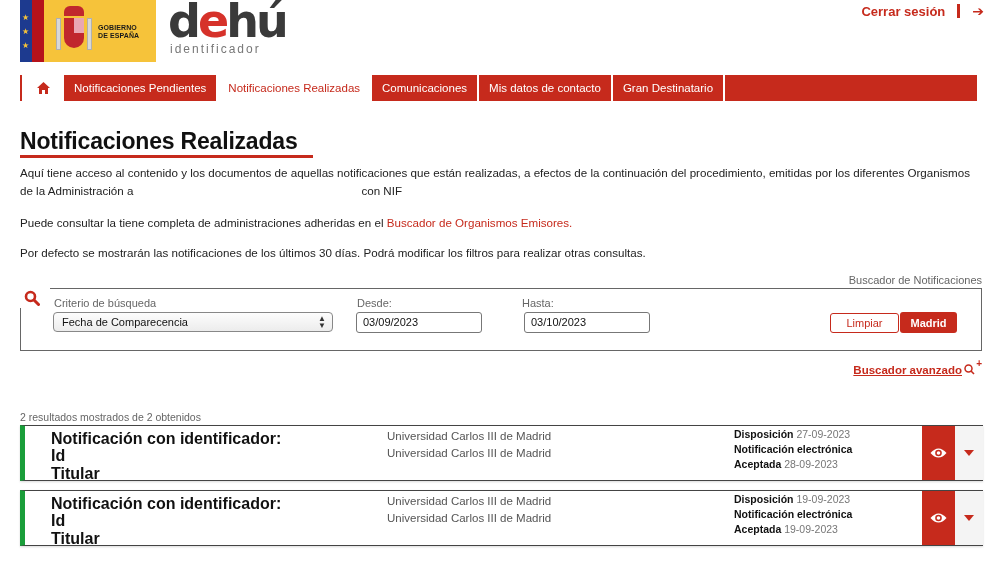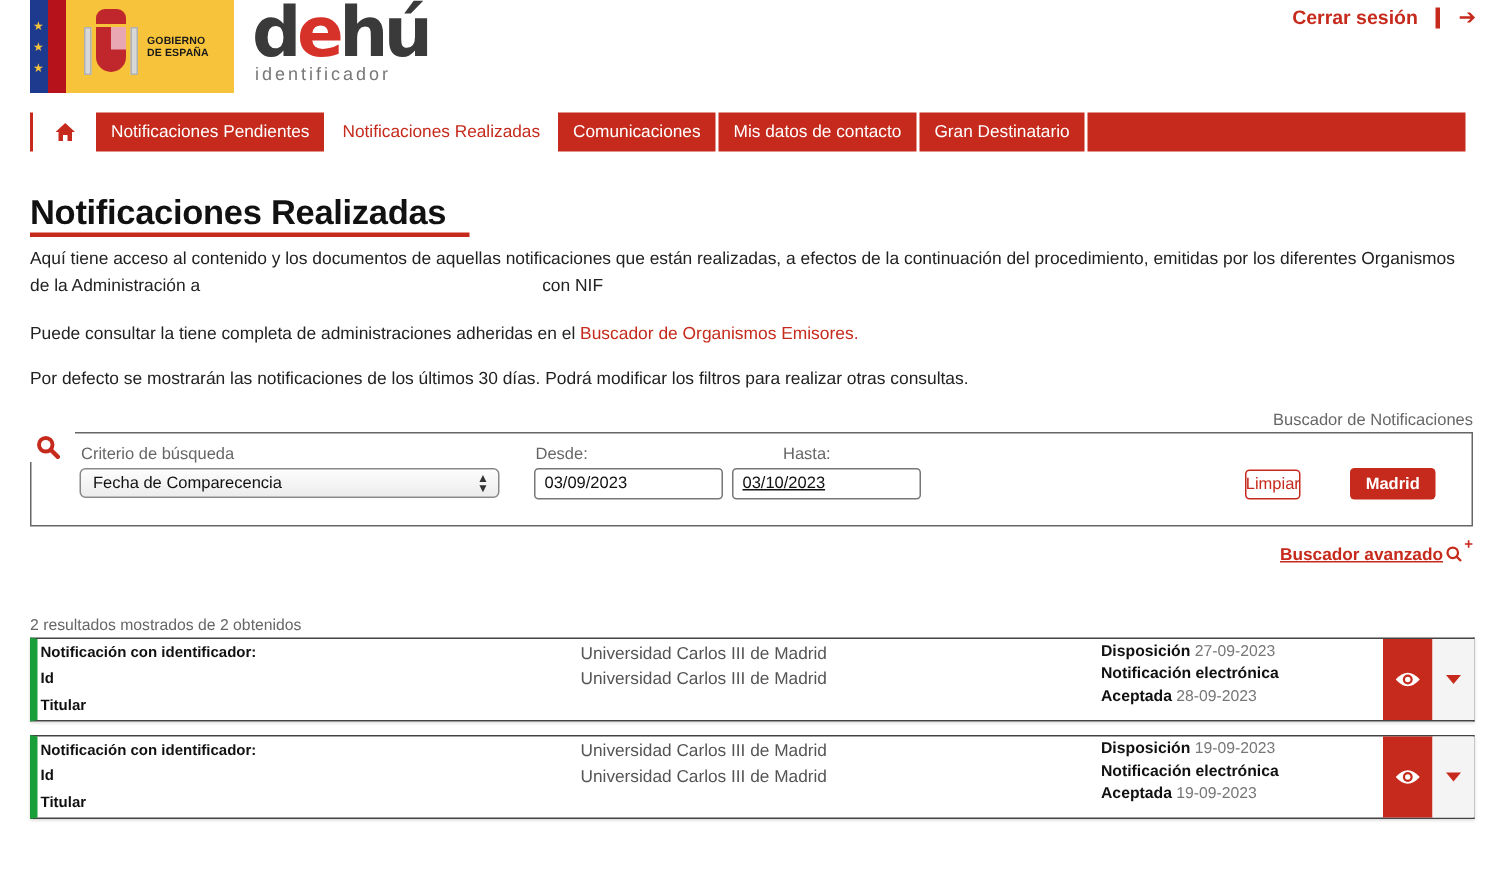--- a/index.html
+++ b/index.html
@@ -51,31 +51,31 @@
 
     
     .search-caption { position: absolute; right: 18px; top: 274px; font-size: 11px; color: #666; }
     .search-box { position: absolute; left: 20px; top: 288px; width: 962px; height: 63px; border: 1px solid #666; border-top: 1px solid #666; }
     .search-box .mask { position: absolute; left: -1px; top: -1px; width: 30px; height: 20px; background: #fff; }
     .search-icon { position: absolute; left: 24px; top: 290px; width: 16px; height: 16px; }
     .field-label { position: absolute; font-size: 11px; color: #666; }
     .select { position: absolute; left: 53px; top: 312px; width: 280px; height: 20px; border: 1px solid #888; border-radius: 4px; background: linear-gradient(#fdfdfd, #ececec); font-size: 11px; color: #111; padding: 3px 8px; }
     .select .updown { position: absolute; right: 6px; top: 2px; font-size: 8px; line-height: 7px; color: #333; }
     .input { position: absolute; top: 312px; width: 126px; height: 21px; border: 1px solid #777; border-radius: 3px; font-size: 11px; color: #111; padding: 3px 6px; background: #fff; }
-    .btn-limpiar { position: absolute; left: 830px; top: 313px; width: 37px; height: 20px; border: 1px solid #c62a1c; border-radius: 3px; color: #c62a1c; font-size: 11px; display: flex; align-items: center; justify-content: center; background: #fff; }
+    .btn-limpiar { position: absolute; left: 830px; top: 313px; width: 69px; height: 20px; border: 1px solid #c62a1c; border-radius: 3px; color: #c62a1c; font-size: 11px; display: flex; align-items: center; justify-content: center; background: #fff; }
     .btn-buscar { position: absolute; left: 900px; top: 312px; width: 57px; height: 21px; background: #c62a1c; border-radius: 3px; color: #fff; font-size: 11px; font-weight: bold; display: flex; align-items: center; justify-content: center; }
 
     .advanced { position: absolute; right: 25px; top: 364px; font-size: 11.5px; font-weight: bold; color: #c62a1c; text-decoration: underline; display: flex; align-items: flex-start; }
     .advanced .qplus { font-size: 12px; margin-left: 2px; text-decoration: none; position: relative; }
     .advanced .qplus sup { font-size: 10px; position: absolute; top: -6px; right: -7px; }
 
     .results-count { position: absolute; left: 20px; top: 411px; font-size: 10.5px; color: #666; }
 
     .card { position: absolute; left: 20px; width: 963px; height: 56px; border: 1px solid #444; border-left: 5px solid #1a9e3a; background: #fff; box-shadow: 0 1px 2px rgba(0,0,0,0.15); }
-    .card .lbl { position: absolute; left: 2px; font-size: 10px; font-weight: bold; color: #111; }
+    .card .lbl { position: absolute; left: 26px; font-size: 16px; font-weight: bold; color: #111; }
     .card .org { position: absolute; left: 362px; font-size: 11.5px; color: #555; }
     .card .meta { position: absolute; left: 709px; font-size: 10.5px; color: #111; font-weight: bold; }
     .card .meta .date { font-weight: normal; color: #777; }
     .card .view-btn { position: absolute; left: 897px; top: 0; width: 33px; height: 54px; background: #c62a1c; display: flex; align-items: center; justify-content: center; }
     .card .drop-btn { position: absolute; left: 930px; top: 0; width: 28px; height: 54px; background: #f4f4f4; display: flex; align-items: center; justify-content: center; }
     .caret { width: 0; height: 0; border-left: 5px solid transparent; border-right: 5px solid transparent; border-top: 6px solid #c62a1c; }
   </style>
 </head>
 <body>
 
@@ -156,21 +156,21 @@
   <span>Fecha de Comparecencia</span>
   <span class="updown">▲<br>▼</span>
 </div>
 
 <div class="field-label" style="left:357px; top:297px;">Desde:</div>
 <div class="input" style="left:356px;">
   <span>03/09/2023</span>
 </div>
 
 <div class="field-label" style="left:510px; top:297px;margin-left:12px;">Hasta:</div>
-<div class="input" style="left:488px;text-decoration:underline;">
+<div class="input" style="left:524px;">
   <span>03/10/2023</span>
 </div>
 
 <div class="btn-limpiar">Limpiar</div>
 <div class="btn-buscar">Madrid</div>
 
 <div class="advanced">
   <span>Buscador avanzado</span>
   <span class="qplus">
     <svg width="11" height="11" viewBox="0 0 11 11">

